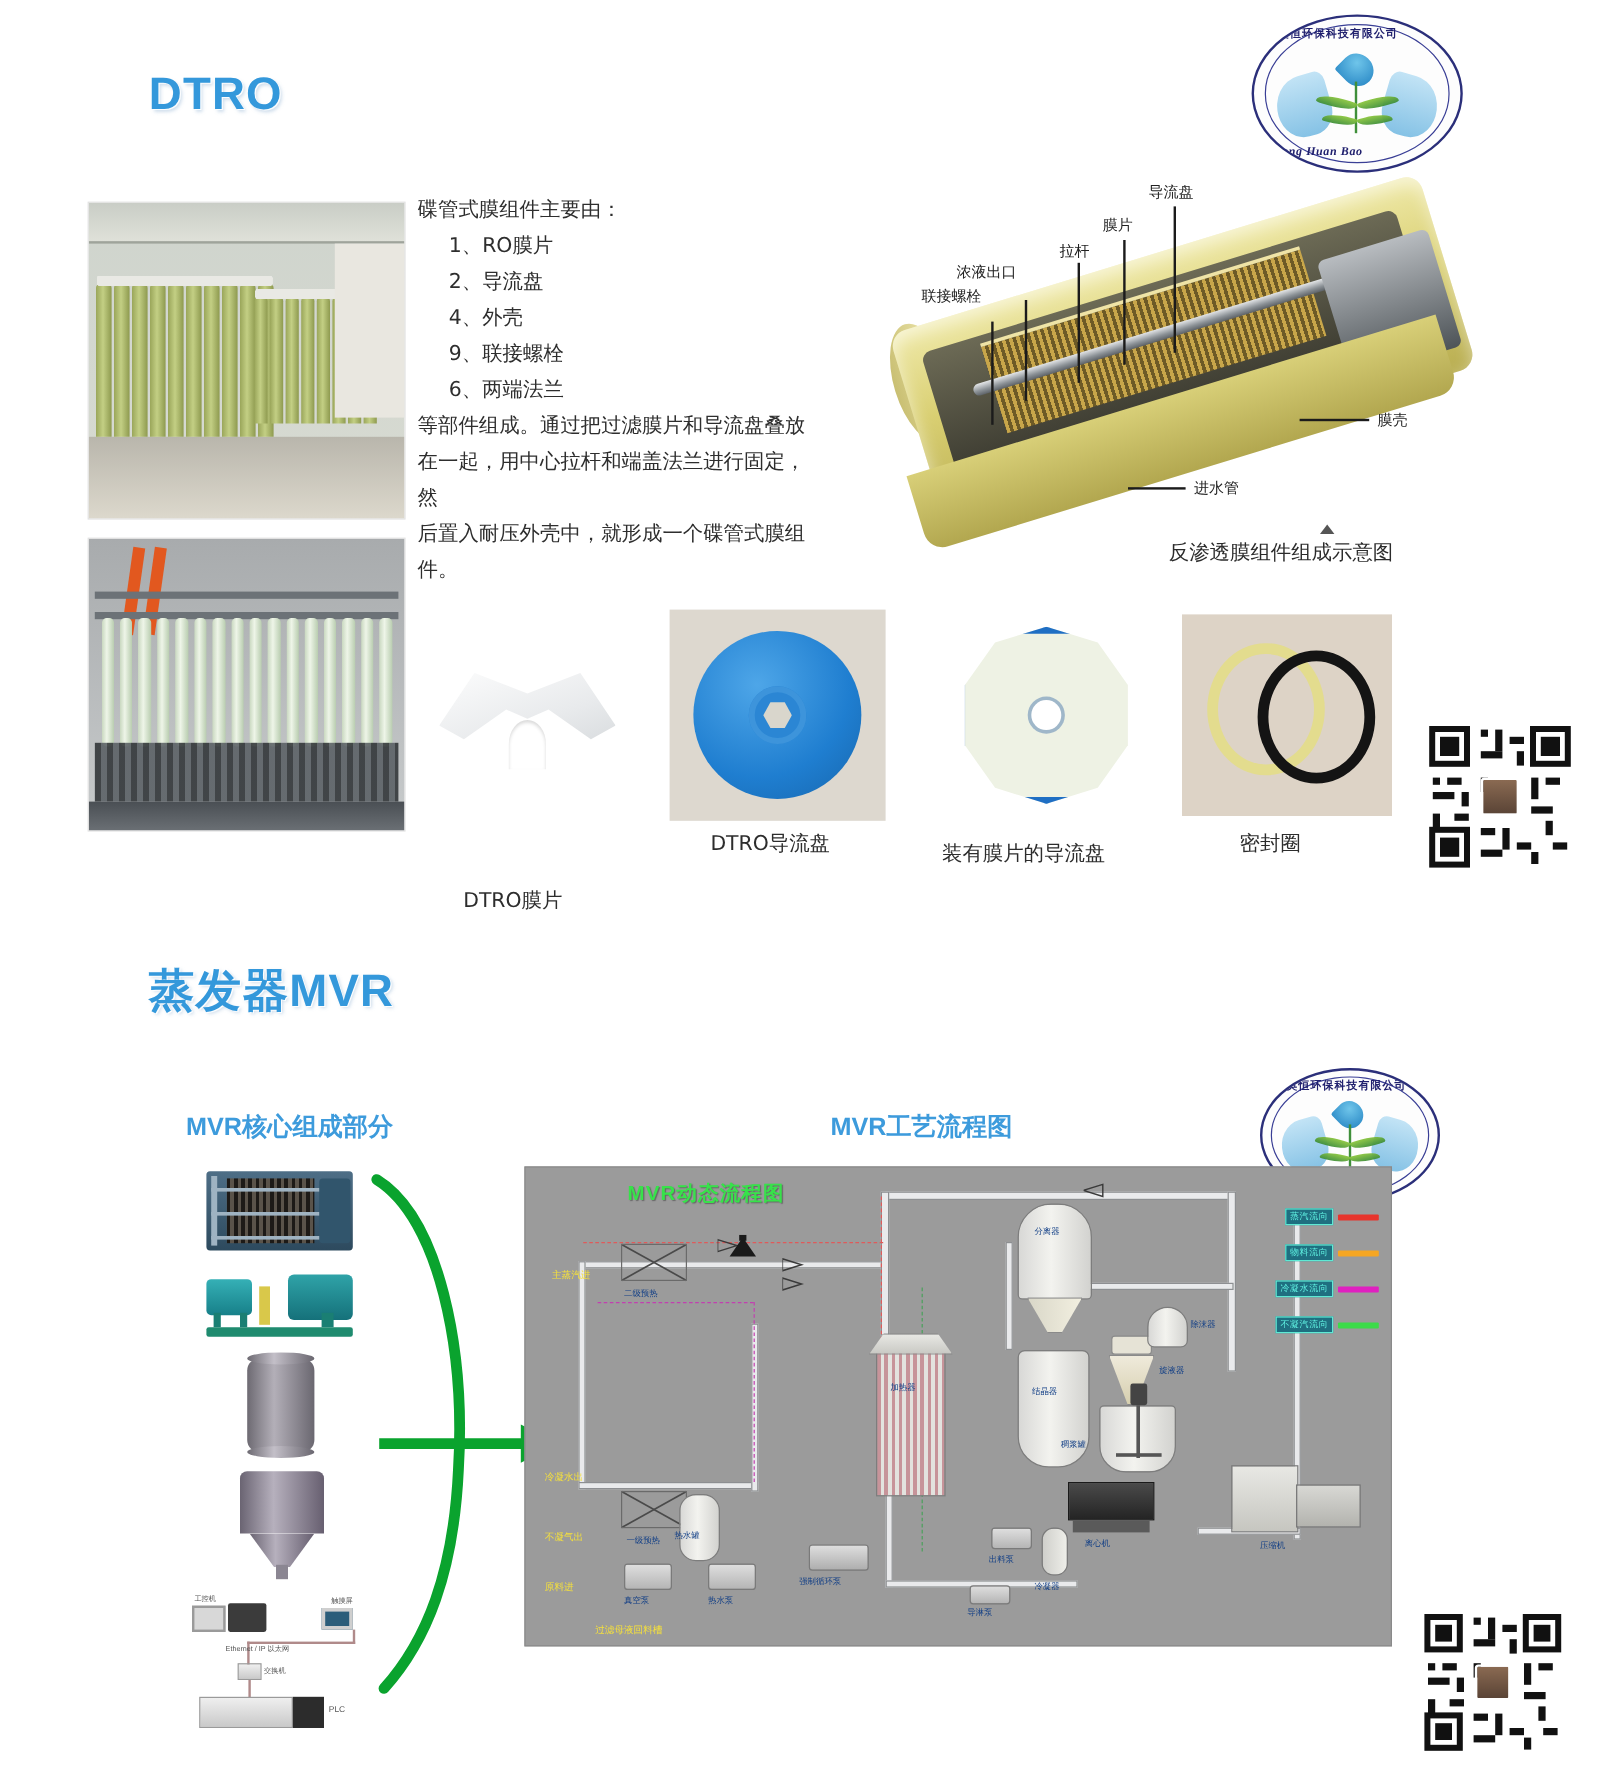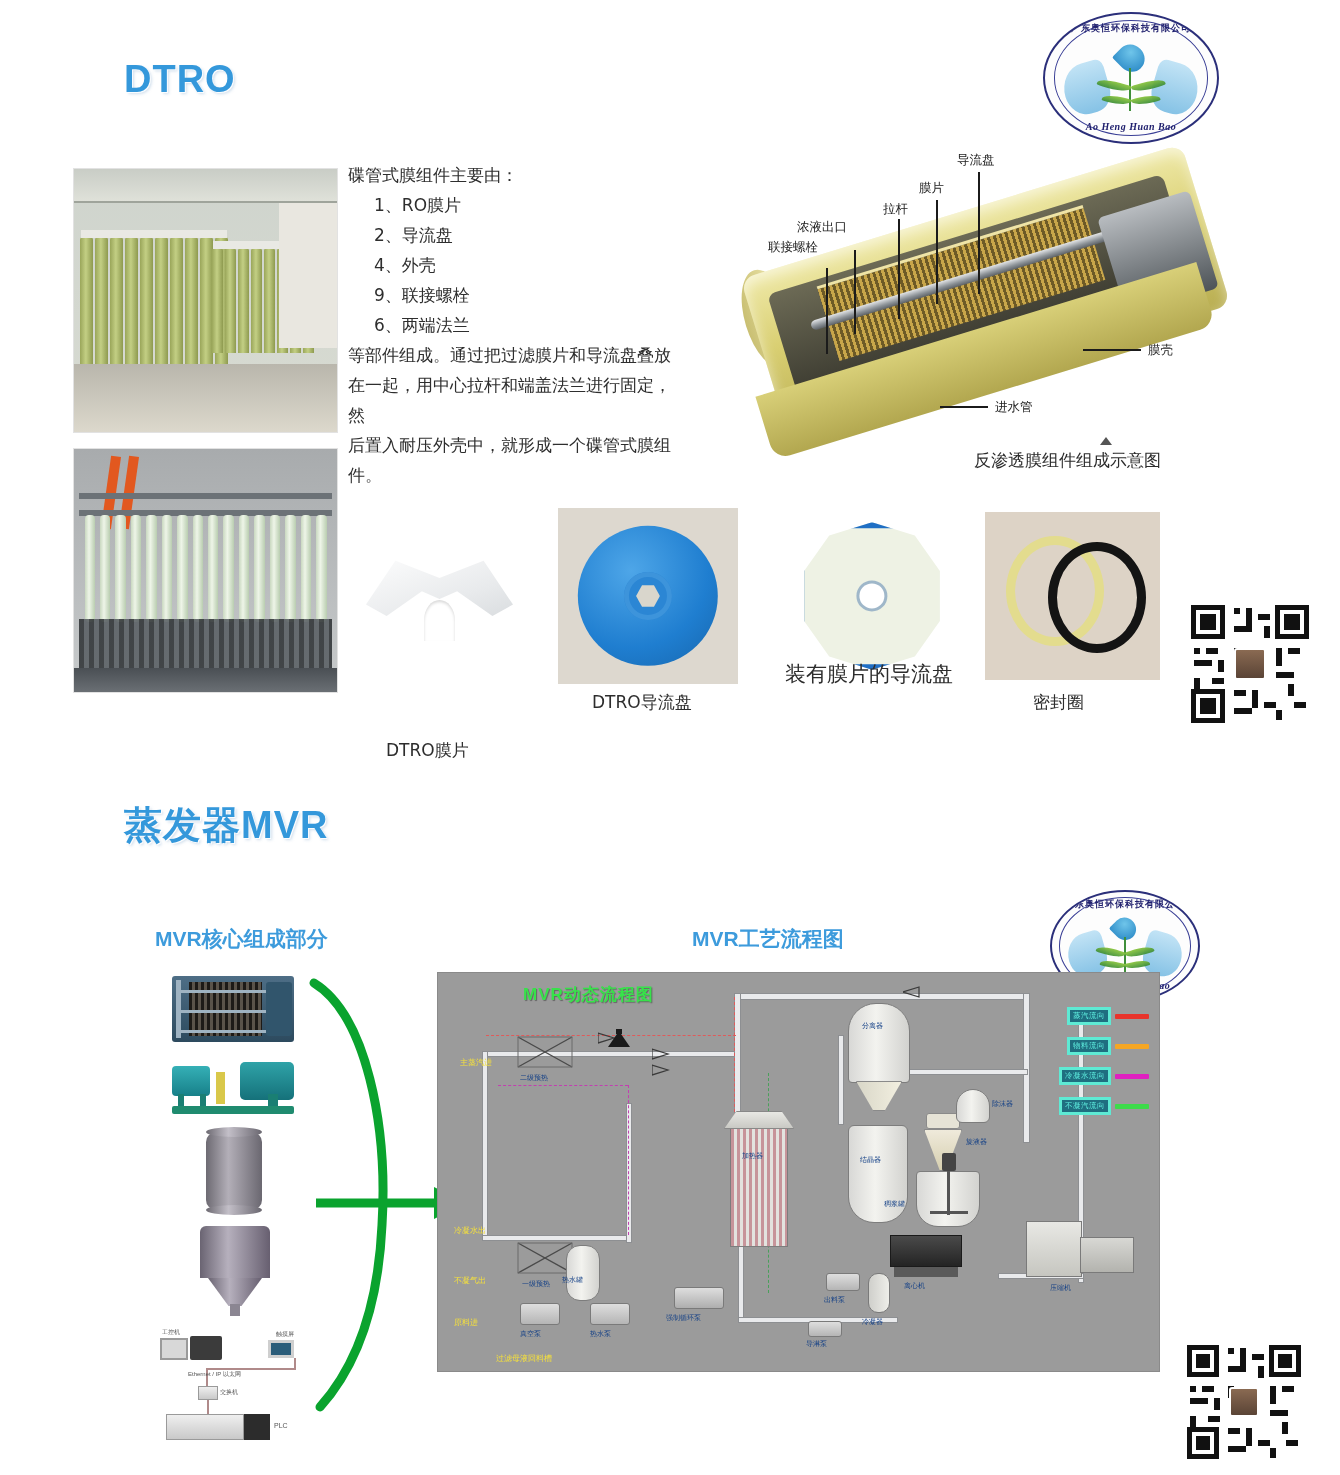--- a/index.html
+++ b/index.html
@@ -23,21 +23,21 @@
   }
 
   
   .logo { border-radius:50%; background:#fdfdfd; position:relative;
           border:2px solid #2b2f7a; overflow:hidden; }
   .logo:before{
     content:""; position:absolute; inset:5%; border-radius:50%;
     border:1.5px solid #3a3f96;
   }
   .logo .ring-top, .logo .ring-bot{
-    position:absolute; left:0; right:0; text-align:center;
+    position:absolute; left:0; right:0; 
     color:#20206e; font-weight:bold; white-space:nowrap;
   }
   .logo .ring-top{ top:6%; font-size:9px; letter-spacing:1px;
      transform:scaleY(1.05); }
   .logo .ring-bot{ bottom:8%; font-size:10px; font-style:italic;
      font-family:"Liberation Serif",serif; letter-spacing:.5px; }
   .logo .drop{
     position:absolute; left:50%; top:24%; width:16%; height:20%;
     transform:translateX(-50%) rotate(45deg);
     background:radial-gradient(circle at 35% 35%, #6fc5ea, #1f7fc0);
@@ -244,21 +244,21 @@
   .pipe-red{ position:absolute; border-top:1.5px dashed #e05a5a; }
   .pipe-v-red{ position:absolute; border-left:1.5px dashed #e05a5a; }
   .pipe-mag{ position:absolute; border-top:1.2px dashed #c23fb0; }
   .pipe-v-mag{ position:absolute; border-left:1.2px dashed #c23fb0; }
   .pipe-grn{ position:absolute; border-left:1.2px dashed #49a05a; }
   .vess{ position:absolute; background:linear-gradient(90deg,#d8d8d6,#f3f3ef 45%,#d2d2cf);
     border:1px solid #7d7d7d; }
   .vlabel{ position:absolute; font-size:7px; color:#123f86; white-space:nowrap; }
   .ylabel{ position:absolute; font-size:8px; color:#f5e03c; white-space:nowrap; }
   .legend-item{ position:absolute; display:flex; align-items:center; gap:4px; }
-  .legend-box{ background:#1f6f80; border:3px solid #5eead4; padding:1px 3px;
+  .legend-box{ background:#1f6f80; border:1px solid #5eead4; padding:1px 3px;
     font-size:7.5px; color:#5ff0e0; white-space:nowrap; letter-spacing:.5px;}
   .legend-line{ width:34px; height:5px; border-radius:1px; }
 </style>
 </head>
 <body>
 
 <div class="abs sec-title" style="left:124px; top:58px;">DTRO</div>
 
 <div class="abs logo" style="left:1043px; top:12px; width:176px; height:132px;">
   <div class="ring-top">广东奥恒环保科技有限公司</div>
@@ -428,21 +428,21 @@
 </div>
 <div class="prod" style="left:985px; top:512px; width:175px; height:168px; background:#ddd3c6;">
   <div class="oring oring-y" style="left:12%; top:14%; width:56%; height:66%;"></div>
   <div class="oring oring-k" style="left:36%; top:18%; width:56%; height:66%;"></div>
 </div>
 
 <div class="abs" style="left:386px; top:691px; font-size:17px; color:#2d2d2d;
      font-family:'DejaVu Sans','Liberation Sans',sans-serif;margin-top:48px;">DTRO膜片</div>
 <div class="abs" style="left:592px; top:691px; font-size:17px; color:#2d2d2d;
      font-family:'DejaVu Sans','Liberation Sans',sans-serif;">DTRO导流盘</div>
-<div class="abs" style="left:785px; top:660px; font-size:21px; color:#2d2d2d;
+<div class="abs" style="left:785px; top:700px; font-size:17px; color:#2d2d2d;
      font-family:'DejaVu Sans','Liberation Sans',sans-serif;">装有膜片的导流盘</div>
 <div class="abs" style="left:1033px; top:691px; font-size:17px; color:#2d2d2d;
      font-family:'DejaVu Sans','Liberation Sans',sans-serif;">密封圈</div>
 
 <div class="qr" style="left:1184px; top:598px; width:132px; height:132px;">
   <div class="eye" style="left:7px;top:7px;width:34px;height:34px;"></div>
   <div class="eye" style="right:7px;top:7px;width:34px;height:34px;"></div>
   <div class="eye" style="left:7px;bottom:7px;width:34px;height:34px;"></div>
   <div class="cell" style="left:50px;top:10px;width:6px;height:6px;"></div>
   <div class="cell" style="left:62px;top:10px;width:6px;height:18px;"></div>

